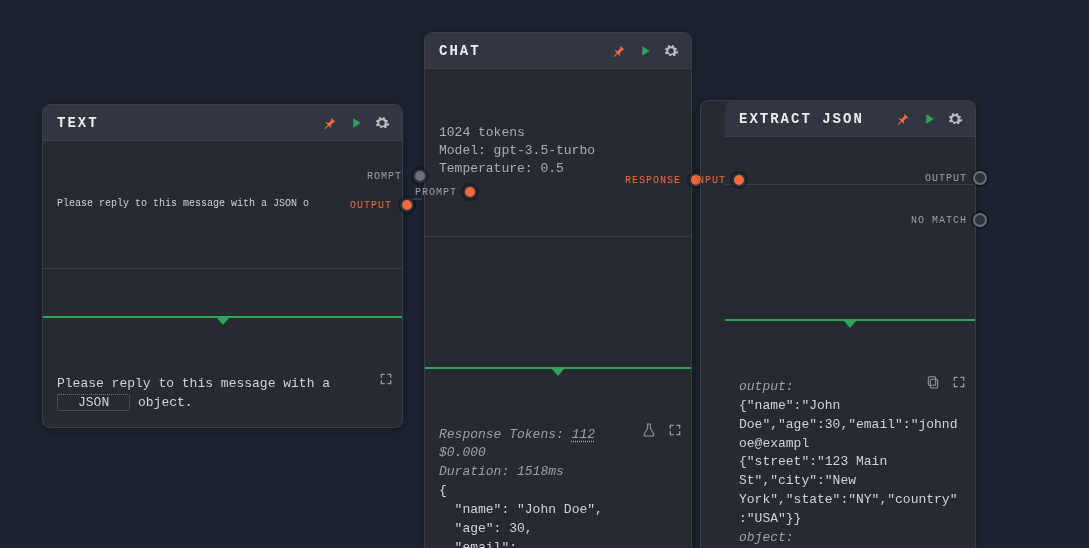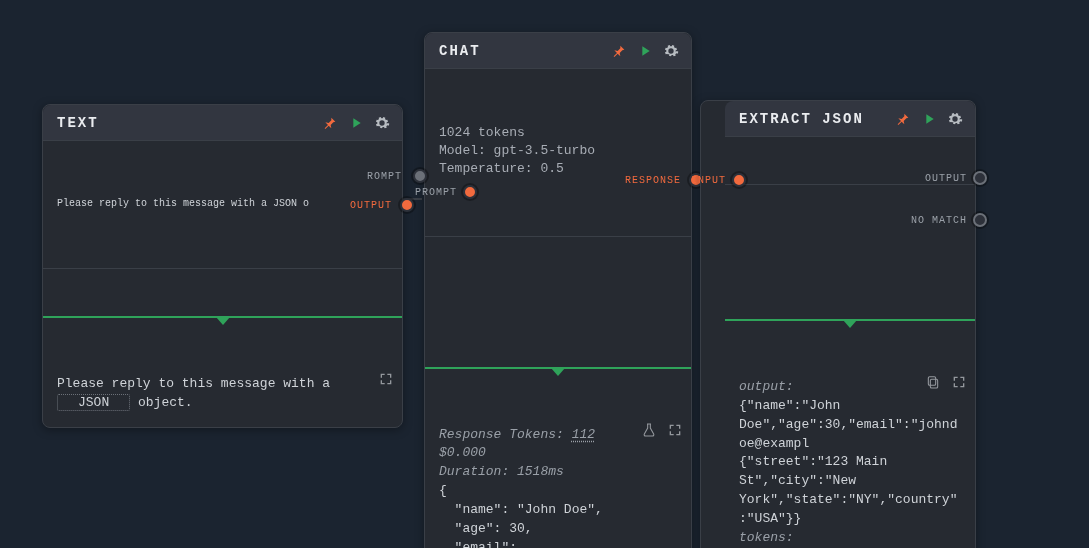--- a/index.html
+++ b/index.html
@@ -320,19 +320,19 @@
           </span>
         <span class="icon">
             <svg viewBox="0 0 24 24">
               <path fill="#cfd3d8" d="M4 4h6v2H6v4H4V4zm10 0h6v6h-2V6h-4V4zM4 14h2v4h4v2H4v-6zm14 0h2v6h-6v-2h4v-4z"></path>
             </svg>
           </span>
       </div>
       <div class="ital">output:</div>
       <div class="pre">{"name":"John Doe","age":30,"email":"johndoe@exampl
 {"street":"123 Main St","city":"New York","state":"NY","country":"USA"}}</div>
-      <div class="ital">tokens:</div>
+      <div class="ital">object:</div>
       <div>Not ran</div>
     </div>
     <div class="fake-scroll"></div>
   </div>
 
 </div>
 
 </body></html>

